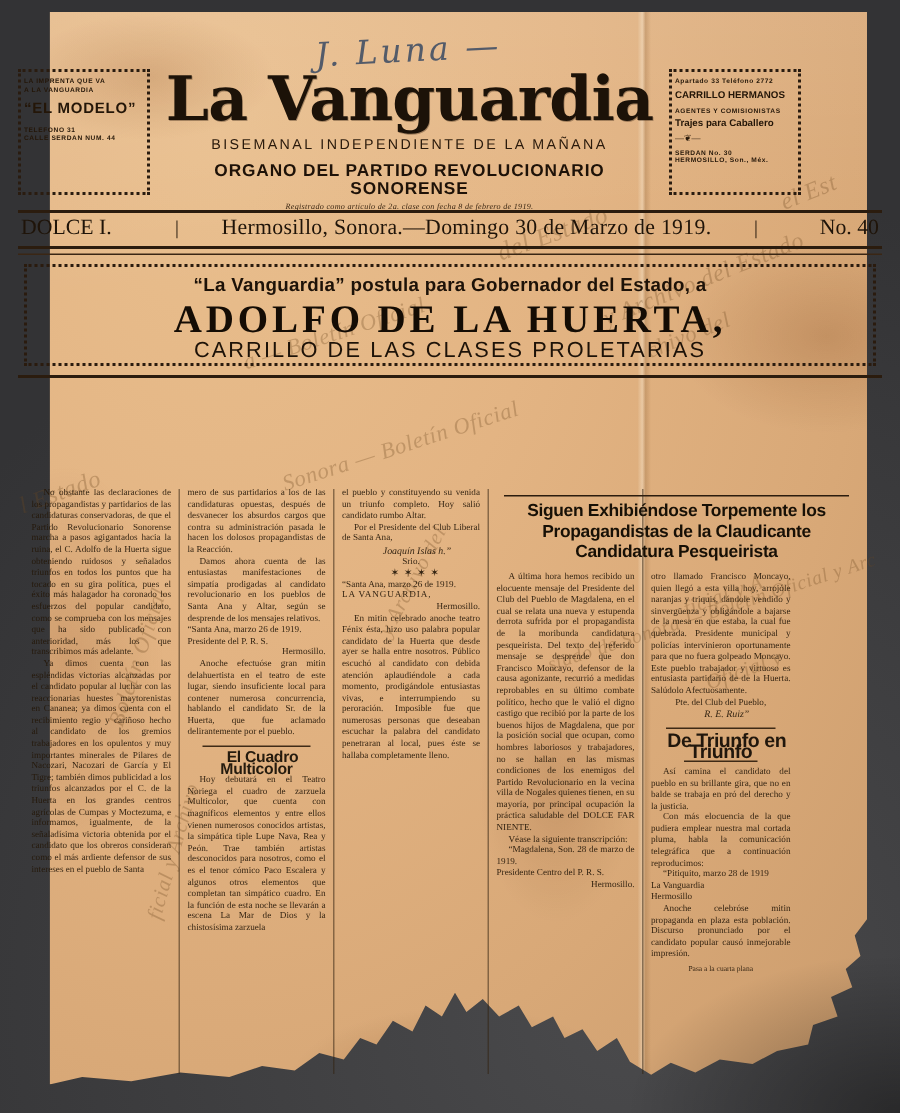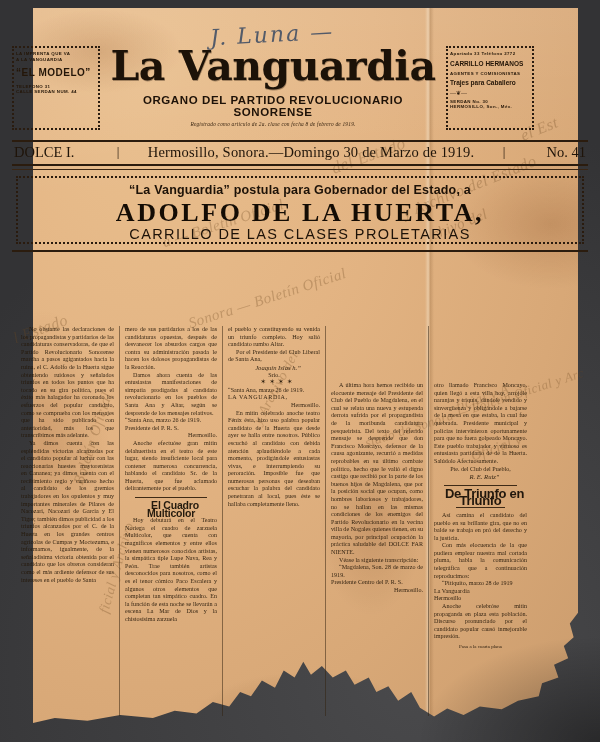--- a/index.html
+++ b/index.html
@@ -346,20 +346,21 @@
     <div class="adbox left">
       <div class="ad-small">LA IMPRENTA QUE VA</div>
       <div class="ad-small">A LA VANGUARDIA</div>
       <div class="ad-big">“EL MODELO”</div>
       <div class="ad-small">TELEFONO 31</div>
       <div class="ad-small">CALLE SERDAN NUM. 44</div>
     </div>
 
     <div class="title-block">
       <div class="paper-title">La Vanguardia</div>
+      <div class="subtitle-1">BISEMANAL INDEPENDIENTE DE LA MAÑANA</div>
       <div class="subtitle-2">ORGANO DEL PARTIDO REVOLUCIONARIO SONORENSE</div>
       <div class="registro">Registrado como artículo de 2a. clase con fecha 8 de febrero de 1919.</div>
     </div>
 
     <div class="adbox right">
       <div class="ad-small">Apartado 33      Teléfono 2772</div>
       <div class="ad-mid">CARRILLO HERMANOS</div>
       <div class="ad-small">AGENTES Y COMISIONISTAS</div>
       <div class="ad-mid">Trajes para Caballero</div>
       <div class="ad-rule">—❦—</div>
@@ -367,33 +368,38 @@
       <div class="ad-small">HERMOSILLO, Son., Méx.</div>
     </div>
   </div>
 
   <div class="rule-thick" style="top:140px;"></div>
   <div class="folio">
     <div class="tomo">DOLCE I.</div>
     <div class="bar">|</div>
     <div class="place">Hermosillo, Sonora.—Domingo 30 de Marzo de 1919.</div>
     <div class="bar">|</div>
-    <div class="num">No. 41</div>
+    <div class="num">No. 40</div>
   </div>
   <div class="rule-thick" style="top:164px;"></div>
   <div class="rule-thin" style="top:169px;"></div>
 
   <div class="nombox">
     <div class="nom-line1">“La Vanguardia” postula para Gobernador del Estado, a</div>
     <div class="nom-name">ADOLFO DE LA HUERTA,</div>
     <div class="nom-line3">CARRILLO DE LAS CLASES PROLETARIAS</div>
   </div>
   <div class="rule-thick" style="top:250px;"></div>
 
 
+  <div class="rhead">
+    <div>Siguen Exhibiéndose Torpemente los</div>
+    <div>Propagandistas de la Claudicante</div>
+    <div>Candidatura Pesqueirista</div>
+  </div>
 
   <div class="columns">
 
     <div class="col blur" style="width:103px;">
       <p>No obstante las declaraciones de los propagandistas y partidarios de las candidaturas conservadoras, de que el Partido Revolucionario Sonorense marcha a pasos agigantados hacia la ruina, el C. Adolfo de la Huerta sigue obteniendo ruidosos y señalados triunfos en todos los puntos que ha tocado en su gira política, pues el éxito más halagador ha coronado los esfuerzos del popular candidato, como se comprueba con los mensajes que ha sido publicado con anterioridad, más los que transcribimos más adelante.</p>
       <p>Ya dimos cuenta con las espléndidas victorias alcanzadas por el candidato popular al luchar con las reaccionarias huestes maytorenistas en Cananea; ya dimos cuenta con el recibimiento regio y cariñoso hecho al candidato de los gremios trabajadores en los opulentos y muy importantes minerales de Pilares de Nacozari, Nacozari de García y El Tigre; también dimos publicidad a los triunfos alcanzados por el C. de la Huerta en los grandes centros agrícolas de Cumpas y Moctezuma, e informamos, igualmente, de la señaladísima victoria obtenida por el candidato que los obreros consideran como el más ardiente defensor de sus intereses en el pueblo de Santa</p>
     </div>
 
     <div class="col blur" style="width:103px;">
       <p class="noind">mero de sus partidarios a los de las candidaturas opuestas, después de desvanecer los absurdos cargos que contra su administración pasada le hacen los dolosos propagandistas de la Reacción.</p>

